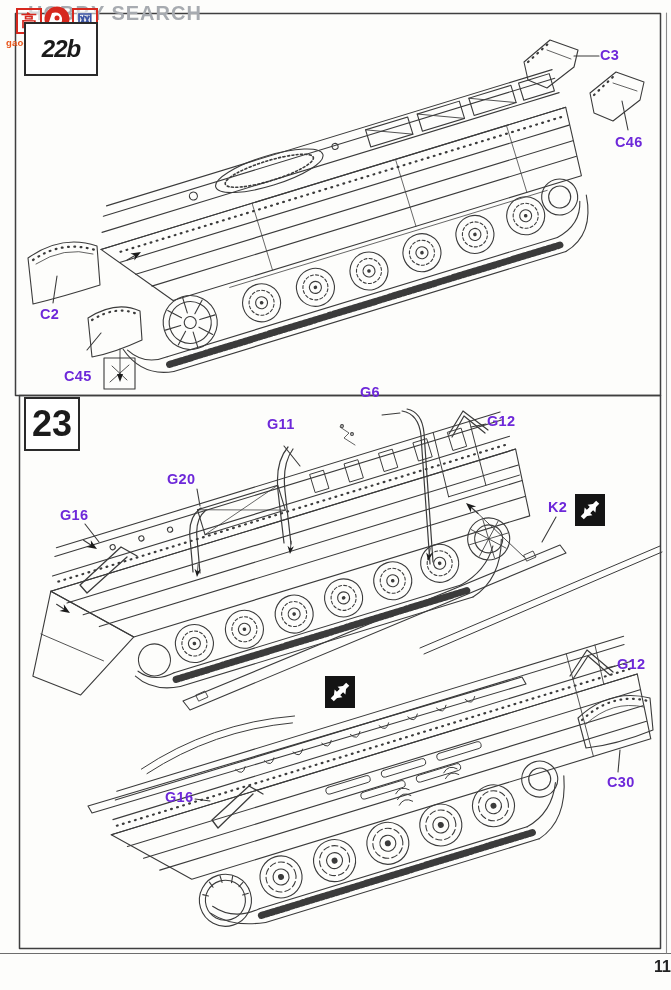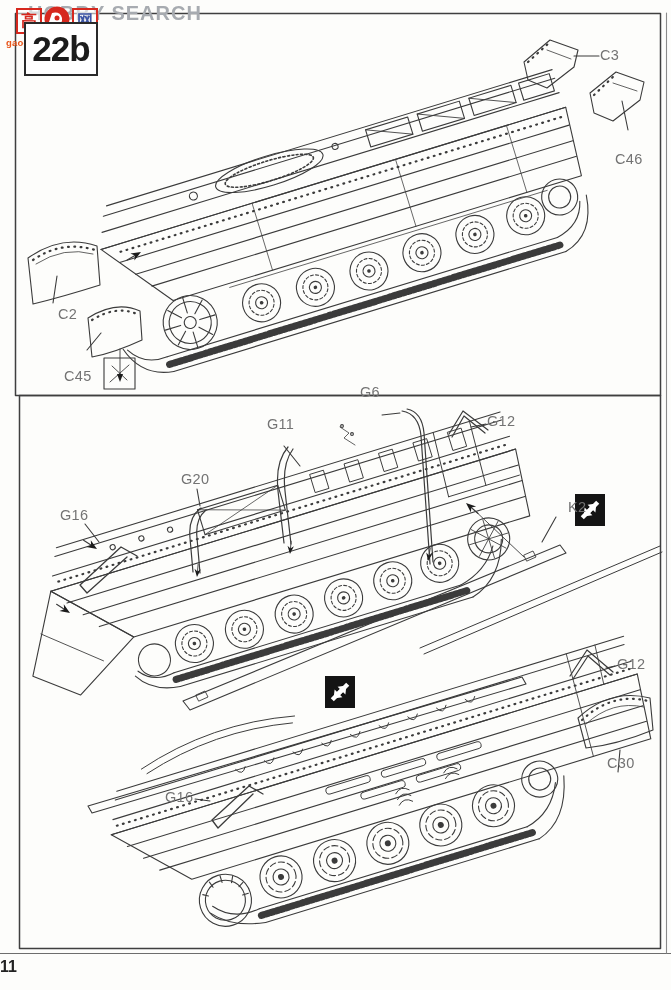--- a/index.html
+++ b/index.html
@@ -1,33 +1,33 @@
 <!DOCTYPE html>
 <html><head>
 <meta charset="utf-8">
 <style>
   html,body{margin:0;padding:0;background:#e9e9e9;}
   .page{position:relative;width:671px;height:990px;background:#fdfdfb;overflow:hidden;
         font-family:"Liberation Sans",sans-serif;}
   svg#art{position:absolute;left:0;top:0;}
-  .plabel{position:absolute;font-size:14.5px;font-weight:normal;color:#737373;letter-spacing:.3px;}
+  .plabel{position:absolute;font-size:14.5px;font-weight:bold;color:#6d28d9;letter-spacing:.3px;}
   .stepbox{position:absolute;background:#fff;border:2.5px solid #2a2a2a;display:flex;
            align-items:center;justify-content:center;font-weight:bold;color:#1b1b1b;}
-  #box22b{left:24px;top:22px;width:70px;height:50px;font-size:35px;letter-spacing:-1px;}
+  #box22b{left:24px;top:22px;width:70px;height:50px;font-size:24px;letter-spacing:-1px;font-style:italic;}
   #box23{left:24px;top:397px;width:52px;height:50px;font-size:36px;}
   .brand{position:absolute;left:28px;top:2px;font-size:20px;font-weight:bold;color:#a7abb0;
          letter-spacing:1px;white-space:nowrap;}
   .wm{position:absolute;left:6px;top:6px;width:120px;}
   .wm-row{display:flex;align-items:center;gap:2px;margin-left:10px;}
   .wm-box{width:22px;height:22px;border:2px solid #d6281e;color:#d6281e;font-weight:bold;
           font-size:16px;display:flex;align-items:center;justify-content:center;
           background:rgba(255,255,255,.55);}
   .wm-box.blue{color:#3d55a5;}
   .wm-url{margin-top:1px;font-size:9.5px;font-weight:bold;color:#e8551a;letter-spacing:.2px;}
-  .pagenum{position:absolute;left:0;right:0;top:958px;text-align:left;font-weight:bold;
+  .pagenum{position:absolute;left:0;right:0;top:958px;text-align:right;font-weight:bold;
            font-size:16px;color:#222;}
 </style>
 </head>
 <body>
 
 <div class="page">
 
   <svg id="art" width="671" height="990" viewBox="0 0 671 990">
     <defs>
       <g id="whA">
@@ -282,30 +282,31 @@
           <path d="M8,7 q8,-2 10,5 q1,6 -6,8 q-6,1 -7,-4" fill="#fff"></path>
           <circle cx="13" cy="12" r="2.5" fill="#d6281e"></circle>
         </svg>
       </span>
       <span class="wm-box blue">网</span>
     </div>
     <div class="wm-url">gao-shou.com</div>
   </div>
 
   <div class="stepbox" id="box22b">22b</div>
+  <div class="stepbox" id="box23">23</div>
 
   <div class="plabel" style="left:600px;top:47px">C3</div>
-  <div class="plabel" style="left:615px;top:151px">C46</div>
-  <div class="plabel" style="left:58px;top:306px">C2</div>
+  <div class="plabel" style="left:615px;top:134px">C46</div>
+  <div class="plabel" style="left:40px;top:306px">C2</div>
   <div class="plabel" style="left:64px;top:368px">C45</div>
 
   <div class="plabel" style="left:60px;top:507px">G16</div>
-  <div class="plabel" style="left:181px;top:471px">G20</div>
+  <div class="plabel" style="left:167px;top:471px">G20</div>
   <div class="plabel" style="left:267px;top:416px">G11</div>
   <div class="plabel" style="left:360px;top:384px">G6</div>
   <div class="plabel" style="left:487px;top:413px">G12</div>
-  <div class="plabel" style="left:568px;top:499px">K2</div>
+  <div class="plabel" style="left:548px;top:499px">K2</div>
   <div class="plabel" style="left:617px;top:656px">G12</div>
-  <div class="plabel" style="left:607px;top:755px">C30</div>
+  <div class="plabel" style="left:607px;top:774px">C30</div>
   <div class="plabel" style="left:165px;top:789px">G16</div>
 
   <div class="pagenum">11</div>
 </div>
 
 </body></html>

